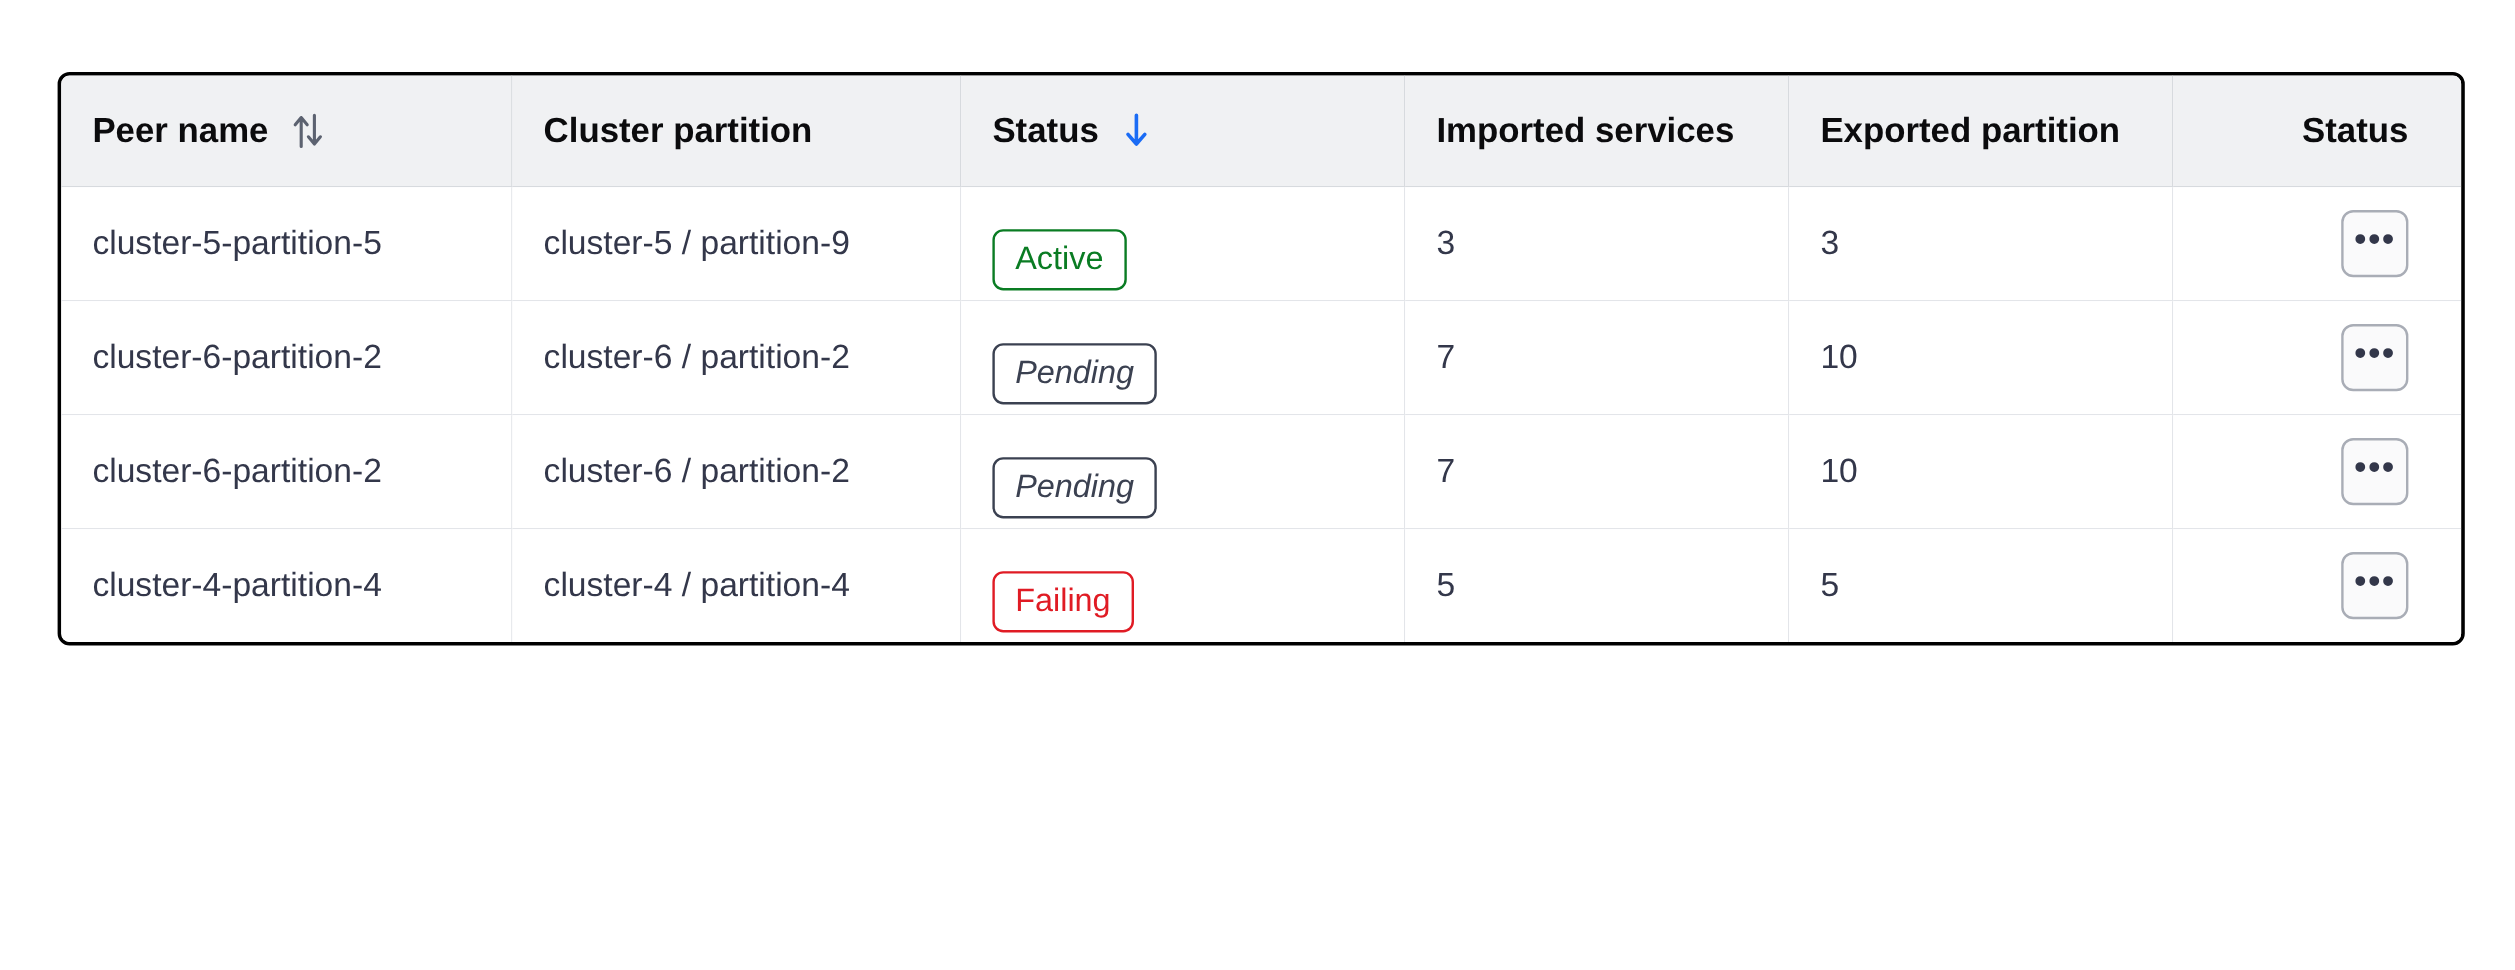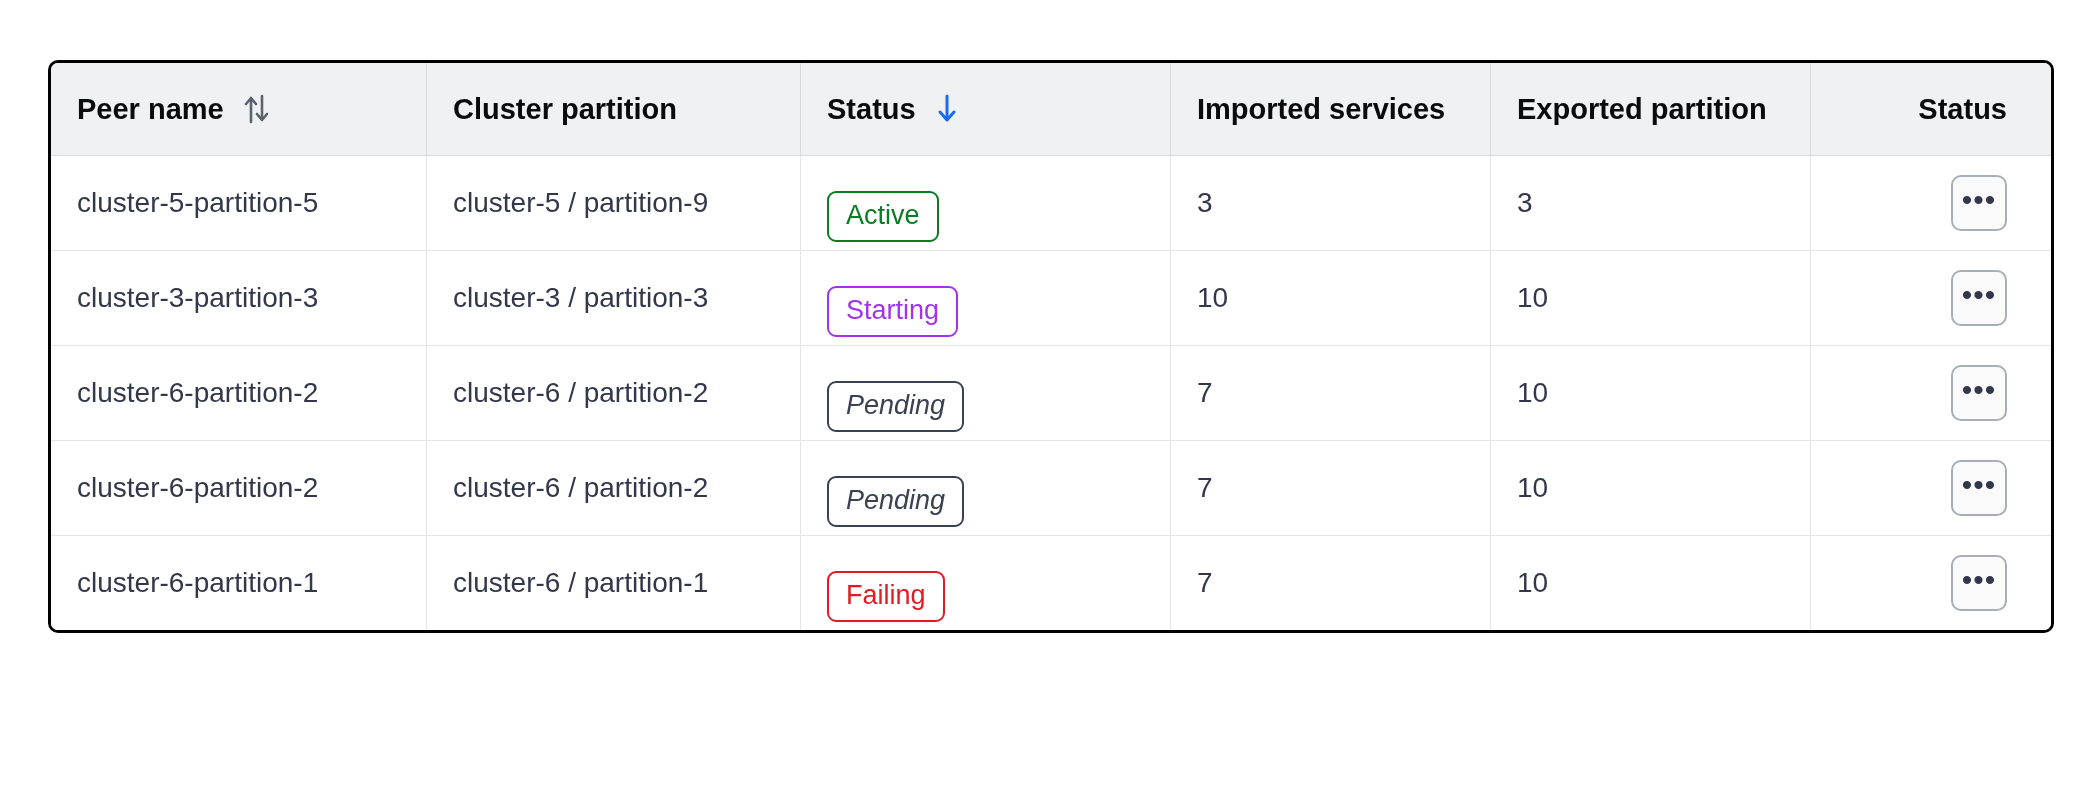--- a/index.html
+++ b/index.html
@@ -202,34 +202,20 @@
         </td>
         <td>3</td>
         <td>3</td>
         <td>
           <button class="actions-btn">
             <span class="dots">•••</span>
           </button>
         </td>
       </tr>
 
-      <tr>
-        <td>cluster-3-partition-3</td>
-        <td>cluster-3 / partition-3</td>
-        <td>
-          <span class="badge starting">Starting</span>
-        </td>
-        <td>10</td>
-        <td>10</td>
-        <td>
-          <button class="actions-btn">
-            <span class="dots">•••</span>
-          </button>
-        </td>
-      </tr>
 
       <tr>
         <td>cluster-6-partition-2</td>
         <td>cluster-6 / partition-2</td>
         <td>
           <span class="badge pending">Pending</span>
         </td>
         <td>7</td>
         <td>10</td>
         <td>
@@ -247,31 +233,31 @@
         </td>
         <td>7</td>
         <td>10</td>
         <td>
           <button class="actions-btn">
             <span class="dots">•••</span>
           </button>
         </td>
       </tr>
 
-
-      <tr>
-        <td>cluster-6-partition-1</td>
-        <td>cluster-6 / partition-1</td>
+      <tr>
+        <td>cluster-4-partition-4</td>
+        <td>cluster-4 / partition-4</td>
         <td>
           <span class="badge failing">Failing</span>
         </td>
-        <td>7</td>
-        <td>10</td>
-        <td>
-          <button class="actions-btn">
-            <span class="dots">•••</span>
-          </button>
-        </td>
-      </tr>
+        <td>5</td>
+        <td>5</td>
+        <td>
+          <button class="actions-btn">
+            <span class="dots">•••</span>
+          </button>
+        </td>
+      </tr>
+
 
     </tbody>
   </table>
 </div>
 
 </body></html>

